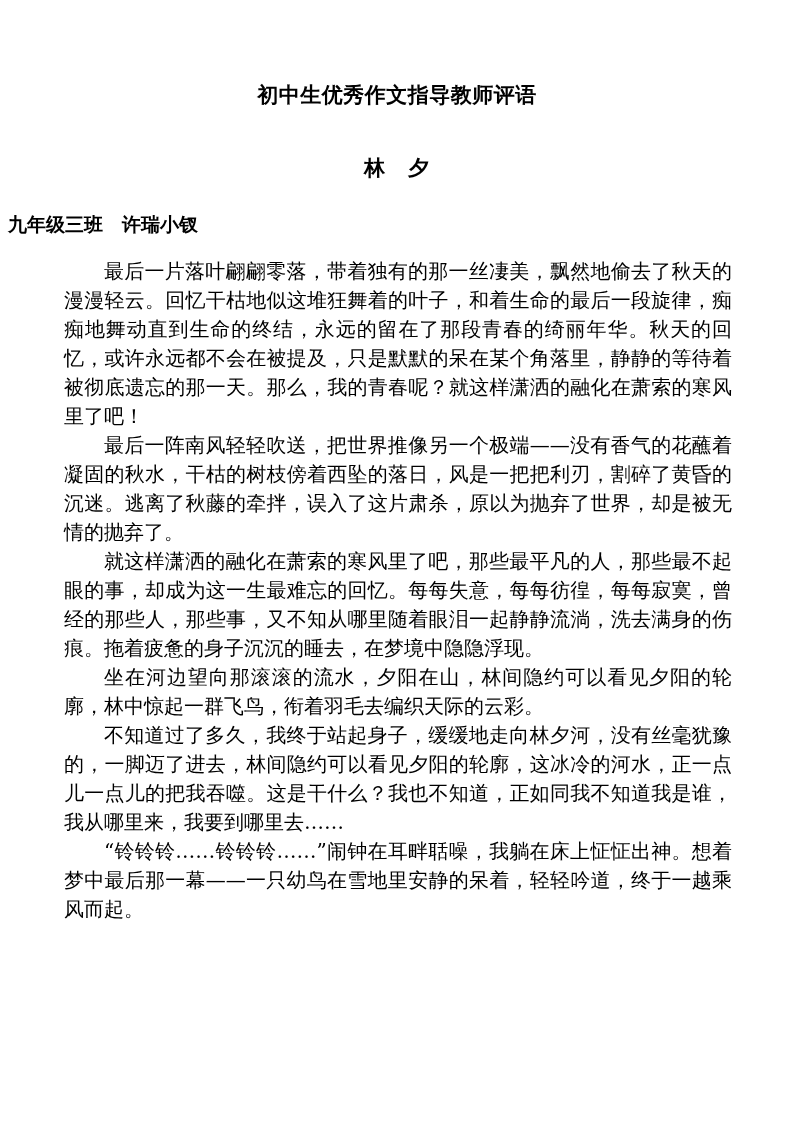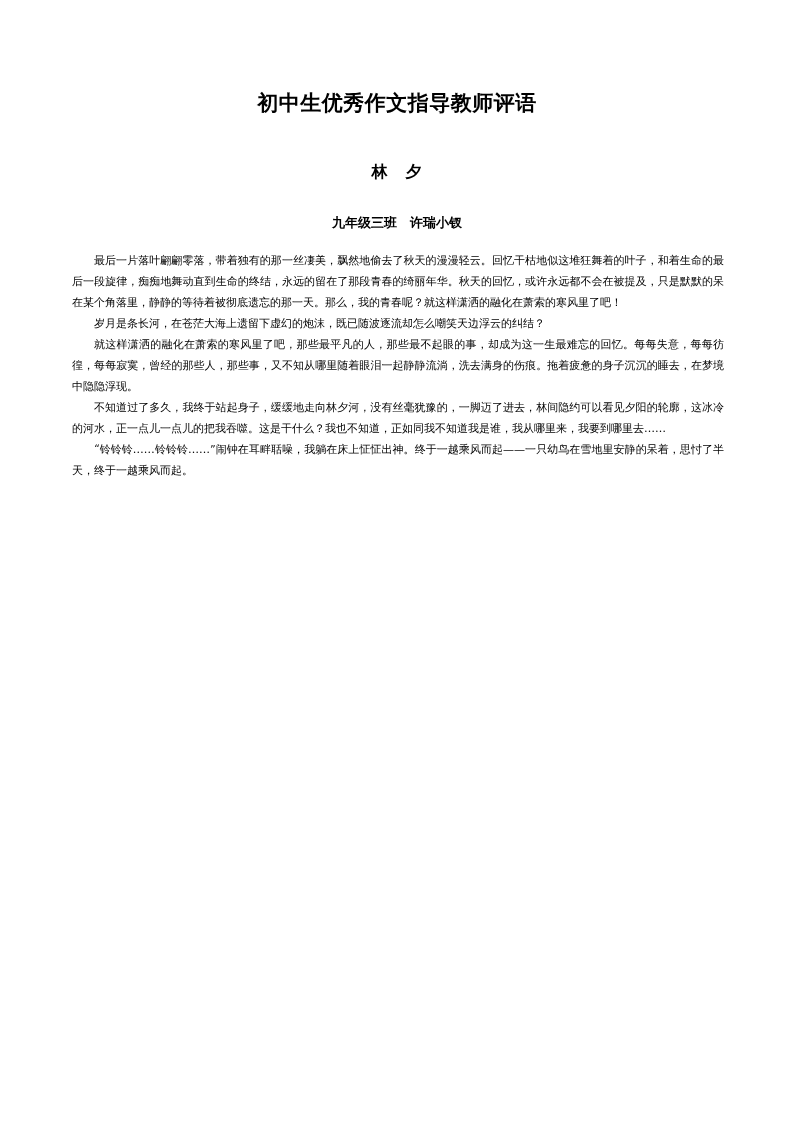--- a/index.html
+++ b/index.html
@@ -11,63 +11,63 @@
     width: 794px;
     height: 1123px;
     font-family: "DejaVu Serif", "Liberation Serif", serif;
     color: #000000;
     overflow: hidden;
   }
   .page {
     width: 794px;
     height: 1123px;
     box-sizing: border-box;
-    padding: 16px;
+    padding: 8px;
     position: relative;
     background: #ffffff;
   }
   .doc-title {
     text-align: center;
     font-size: 21px;
     font-weight: bold;
     letter-spacing: 0.5px;
     margin: 0;
     padding-top: 72px;
     line-height: 1.4;
     font-family: "DejaVu Serif", "Liberation Serif", serif;
   }
   .doc-subtitle {
     text-align: center;
-    font-size: 16px;
+    font-size: 21px;
     font-weight: bold;
     margin: 0;
     padding-top: 44px;
     line-height: 1.4;
     letter-spacing: 1px;
     white-space: pre;
     font-family: "DejaVu Serif", "Liberation Serif", serif;
   }
   .doc-byline {
-    text-align: center;
-    font-size: 13px;
+    text-align: left;
+    font-size: 19px;
     font-weight: bold;
     margin: 0;
     padding-top: 30px;
     line-height: 1.4;
     white-space: pre;
-    font-family: Liberation Sans, sans-serif;
+    font-family: Liberation Mono, monospace;
   }
   .body-text {
     margin: 0;
     padding: 18px 54px 0 56px;
   }
   .body-text p {
     margin: 0;
-    font-size: 11px;
-    line-height: 21px;
+    font-size: 20px;
+    line-height: 29px;
     text-indent: 2em;
     text-align: justify;
     text-justify: inter-ideograph;
     letter-spacing: 0px;
     word-break: break-all;
     font-family: "DejaVu Serif", "Liberation Serif", serif;
   }
 </style>
 </head>
 <body>
@@ -75,19 +75,20 @@
 <div class="page">
 
   <h1 class="doc-title">初中生优秀作文指导教师评语</h1>
 
   <h2 class="doc-subtitle">林　夕</h2>
 
   <div class="doc-byline">九年级三班　许瑞小钗</div>
 
   <div class="body-text">
     <p>最后一片落叶翩翩零落，带着独有的那一丝凄美，飘然地偷去了秋天的漫漫轻云。回忆干枯地似这堆狂舞着的叶子，和着生命的最后一段旋律，痴痴地舞动直到生命的终结，永远的留在了那段青春的绮丽年华。秋天的回忆，或许永远都不会在被提及，只是默默的呆在某个角落里，静静的等待着被彻底遗忘的那一天。那么，我的青春呢？就这样潇洒的融化在萧索的寒风里了吧！</p>
-    <p>岁月是条长河，在苍茫大海上遗留下虚幻的炮沫，既已随波逐流却怎么嘲笑天边浮云的纠结？</p>
+    <p>最后一阵南风轻轻吹送，把世界推像另一个极端——没有香气的花蘸着凝固的秋水，干枯的树枝傍着西坠的落日，风是一把把利刃，割碎了黄昏的沉迷。逃离了秋藤的牵拌，误入了这片肃杀，原以为抛弃了世界，却是被无情的抛弃了。</p>
     <p>就这样潇洒的融化在萧索的寒风里了吧，那些最平凡的人，那些最不起眼的事，却成为这一生最难忘的回忆。每每失意，每每彷徨，每每寂寞，曾经的那些人，那些事，又不知从哪里随着眼泪一起静静流淌，洗去满身的伤痕。拖着疲惫的身子沉沉的睡去，在梦境中隐隐浮现。</p>
+    <p>坐在河边望向那滚滚的流水，夕阳在山，林间隐约可以看见夕阳的轮廓，林中惊起一群飞鸟，衔着羽毛去编织天际的云彩。</p>
     <p>不知道过了多久，我终于站起身子，缓缓地走向林夕河，没有丝毫犹豫的，一脚迈了进去，林间隐约可以看见夕阳的轮廓，这冰冷的河水，正一点儿一点儿的把我吞噬。这是干什么？我也不知道，正如同我不知道我是谁，我从哪里来，我要到哪里去……</p>
-    <p>“铃铃铃……铃铃铃……”闹钟在耳畔聒噪，我躺在床上怔怔出神。终于一越乘风而起——一只幼鸟在雪地里安静的呆着，思忖了半天，终于一越乘风而起。</p>
+    <p>“铃铃铃……铃铃铃……”闹钟在耳畔聒噪，我躺在床上怔怔出神。想着梦中最后那一幕——一只幼鸟在雪地里安静的呆着，轻轻吟道，终于一越乘风而起。</p>
   </div>
 
 </div>
 
 </body></html>

